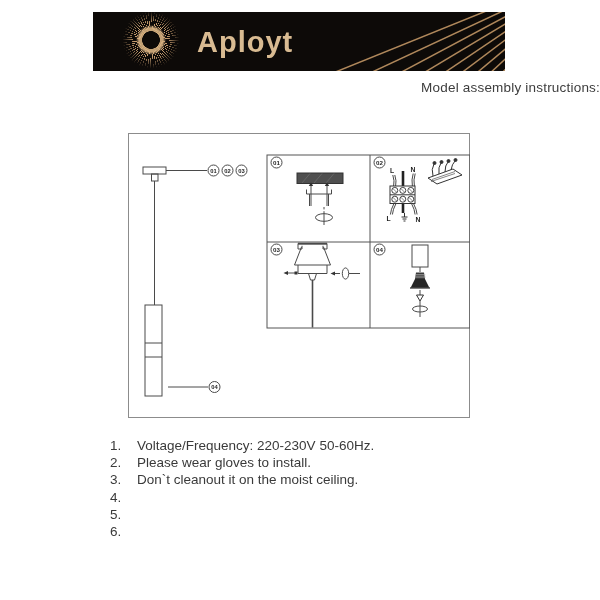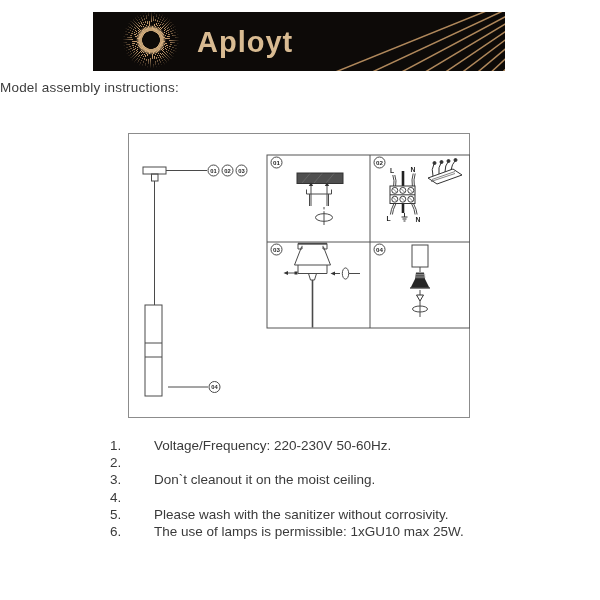--- a/index.html
+++ b/index.html
@@ -21,33 +21,33 @@
       radial-gradient(circle, rgba(13,10,8,0) 0 8.5px, rgba(214,176,128,0.9) 9px 12px, rgba(13,10,8,0) 15px),
       radial-gradient(circle, rgba(13,10,8,0) 0 17px, rgba(13,10,8,0.55) 23px, #0d0a08 28.5px),
       repeating-conic-gradient(from 0deg, #c49b6e 0deg 1.6deg, rgba(13,10,8,0) 1.6deg 6deg);
   }
   .brand{
     position:absolute;left:104px;top:14px;font-size:29px;line-height:32px;
     font-weight:600;letter-spacing:1px;color:#d9bb92;
   }
   .rays{position:absolute;right:0;top:0;width:412px;height:59px;}
   
-  .title-block{position:absolute;left:0;top:80px;width:600px;text-align:left;}
+  .title-block{position:absolute;left:0;top:80px;width:600px;text-align:right;}
   .title-line{font-size:13.5px;line-height:16.5px;color:#3d3d3d;letter-spacing:0.2px;}
   
   .diagram{position:absolute;left:128px;top:133px;}
   .diagram text{font-family:"Liberation Sans",sans-serif;fill:#1e1e1e;}
   .callout-num{font-size:5.8px;font-weight:bold;}
   .panel-num{font-size:6.2px;font-weight:bold;}
   .wire-label{font-size:6.8px;font-weight:bold;}
   
   .instructions{position:absolute;left:110px;top:437px;width:420px;}
   .instr-row{display:flex;align-items:flex-start;font-size:13.5px;line-height:17.2px;color:#3a3a3a;}
   .instr-num{flex:0 0 15px;}
-  .instr-text{margin-left:29px;white-space:nowrap;}
+  .instr-text{margin-left:12px;white-space:nowrap;}
 </style>
 </head>
 <body>
 
 <div class="page">
 
   <div class="banner">
     <div class="starburst"></div>
     <div class="brand">Aployt</div>
     <svg class="rays" viewBox="0 0 412 59">
@@ -217,31 +217,30 @@
     </g>
   </svg>
 
   <div class="instructions">
     <div class="instr-row">
       <span class="instr-num">1.</span>
       <span class="instr-text">Voltage/Frequency: 220-230V 50-60Hz.</span>
     </div>
     <div class="instr-row">
       <span class="instr-num">2.</span>
+      <span class="instr-text">Please wear gloves to install.</span>
     </div>
     <div class="instr-row">
       <span class="instr-num">3.</span>
       <span class="instr-text">Don`t cleanout it on the moist ceiling.</span>
     </div>
     <div class="instr-row">
       <span class="instr-num">4.</span>
     </div>
     <div class="instr-row">
       <span class="instr-num">5.</span>
-      <span class="instr-text">Please wash with the sanitizer without corrosivity.</span>
     </div>
     <div class="instr-row">
       <span class="instr-num">6.</span>
-      <span class="instr-text">The use of lamps is permissible: 1xGU10 max 25W.</span>
     </div>
   </div>
 
 </div>
 
 </body></html>

